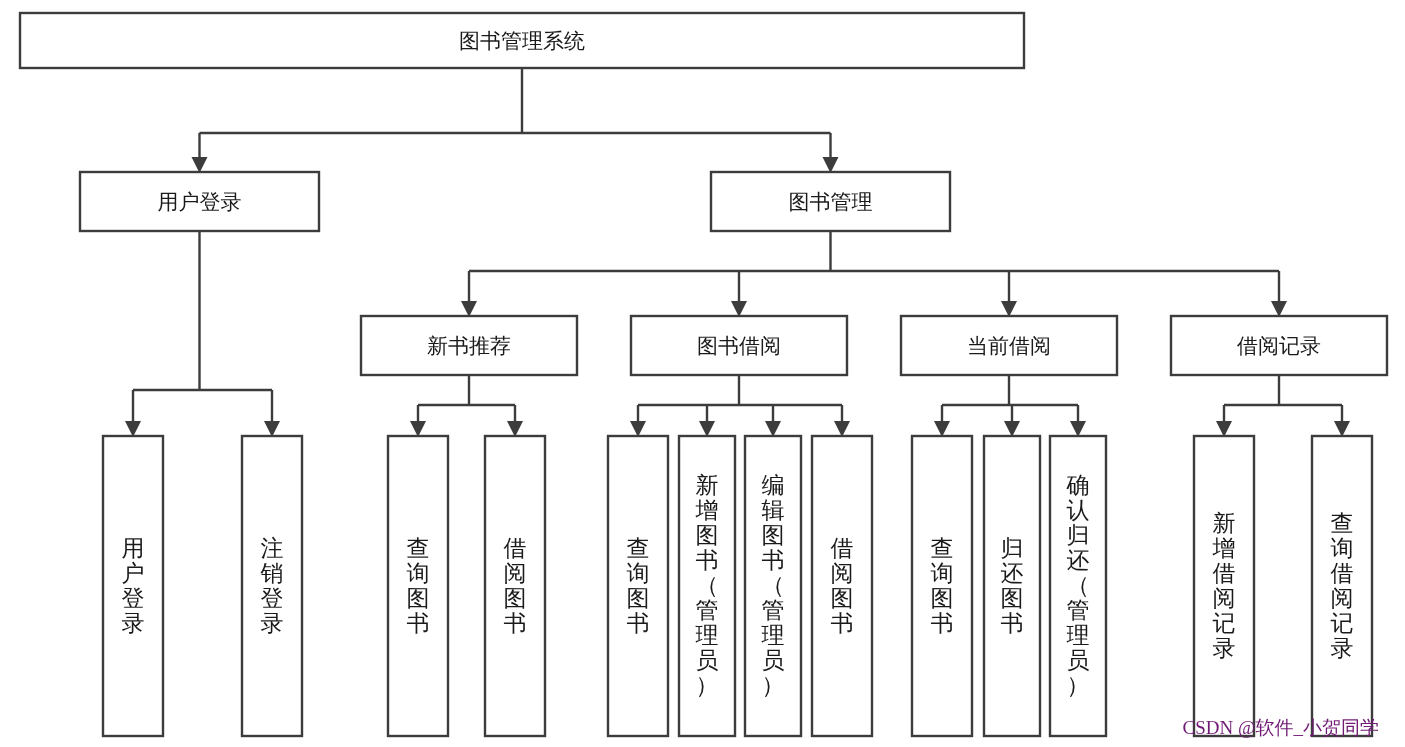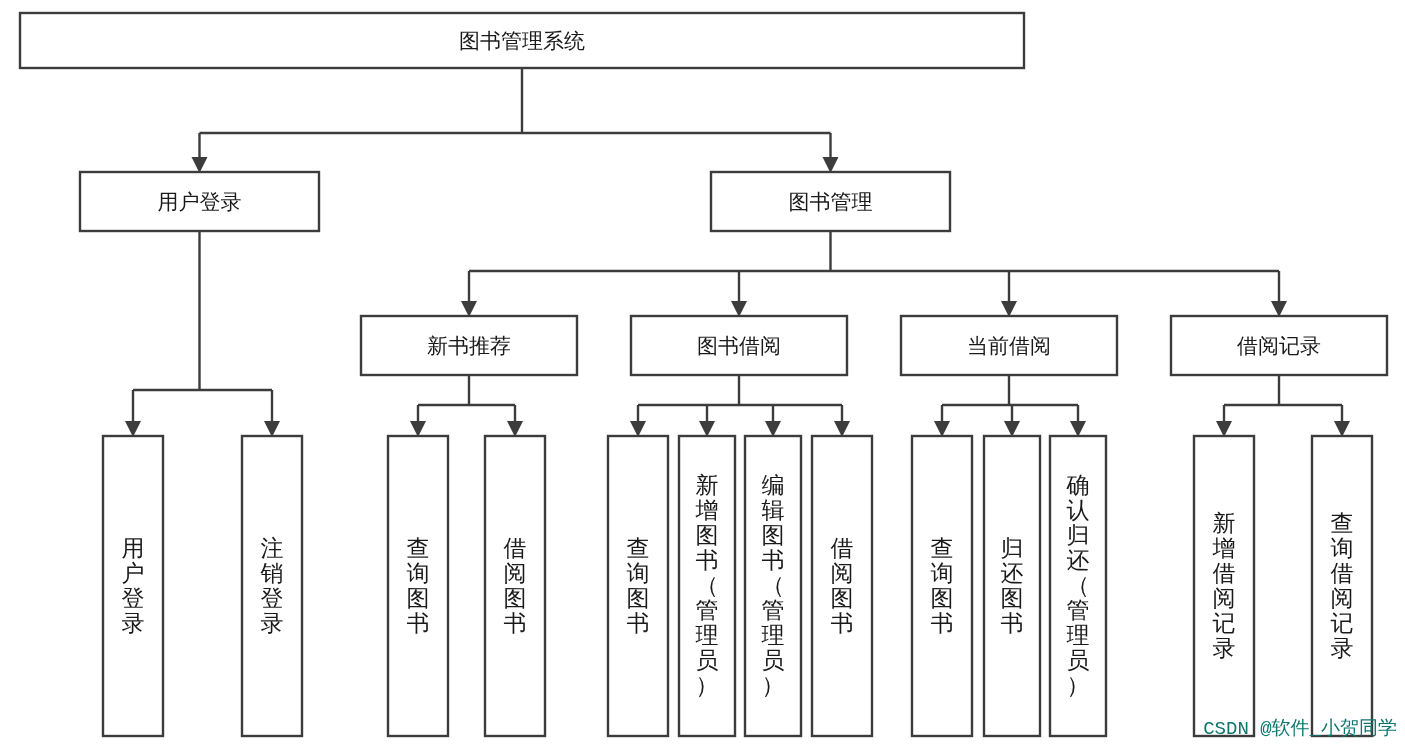--- a/index.html
+++ b/index.html
@@ -43,25 +43,25 @@
     stroke: #3c3c3c;
     stroke-width: 2.4;
     fill: none;
   }
   .arrow-head {
     fill: #3c3c3c;
     stroke: none;
   }
   .watermark-text {
     position: absolute;
-    right: 8px;
+    right: 26px;
     bottom: 6px;
-    font-family: Liberation Mono, monospace;
+    font-family: Liberation Serif, serif;
     font-size: 19px;
-    color: #0f766e;
+    color: #701a75;
     white-space: nowrap;
     user-select: none;
   }
 </style>
 </head>
 <body>
 
 <div id="diagram-root">
   <svg id="flow-svg" viewBox="0 0 1405 747">
     <g id="edges-layer">

